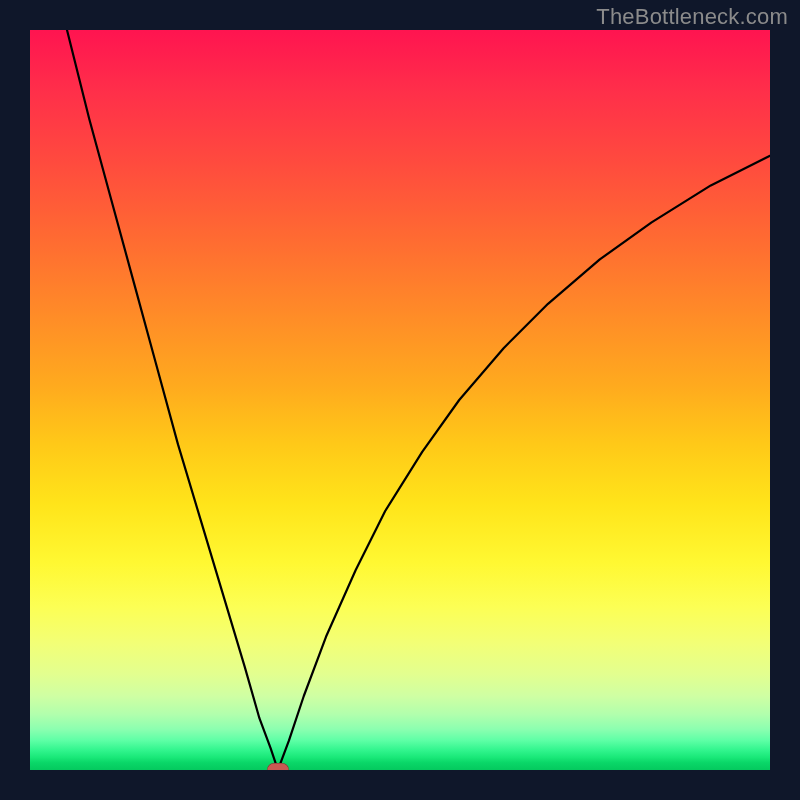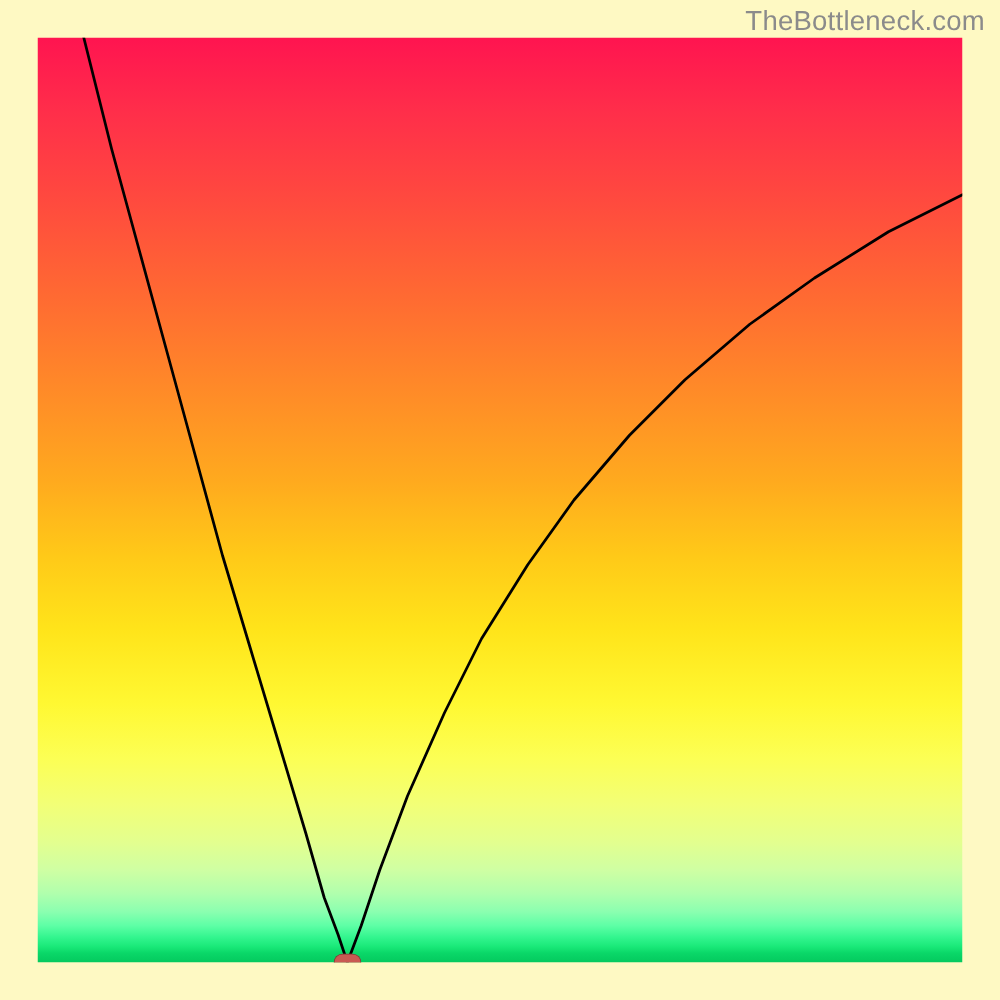--- a/index.html
+++ b/index.html
@@ -8,21 +8,21 @@
     width: 800px;
     height: 800px;
     background: #000;
     font-family: Arial, Helvetica, sans-serif;
     overflow: hidden;
   }
   .frame {
     position: relative;
     width: 800px;
     height: 800px;
-    background: #fef9c3;
+    background: #0f172a;
   }
   .plot {
     position: absolute;
     left: 30px;
     top: 30px;
     width: 740px;
     height: 740px;
     overflow: hidden;
   }
   .gradient {

